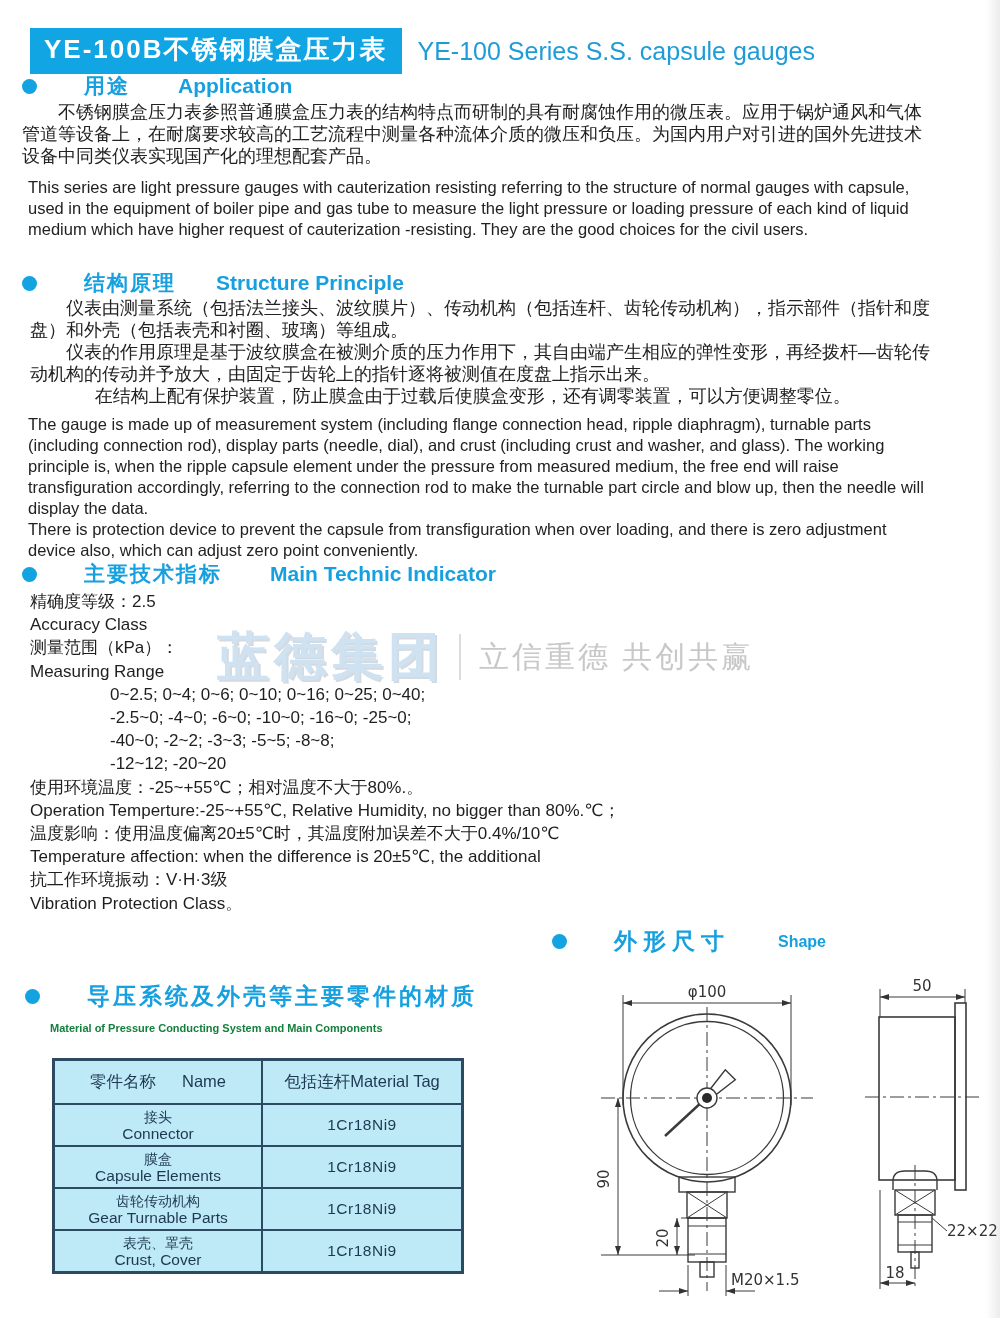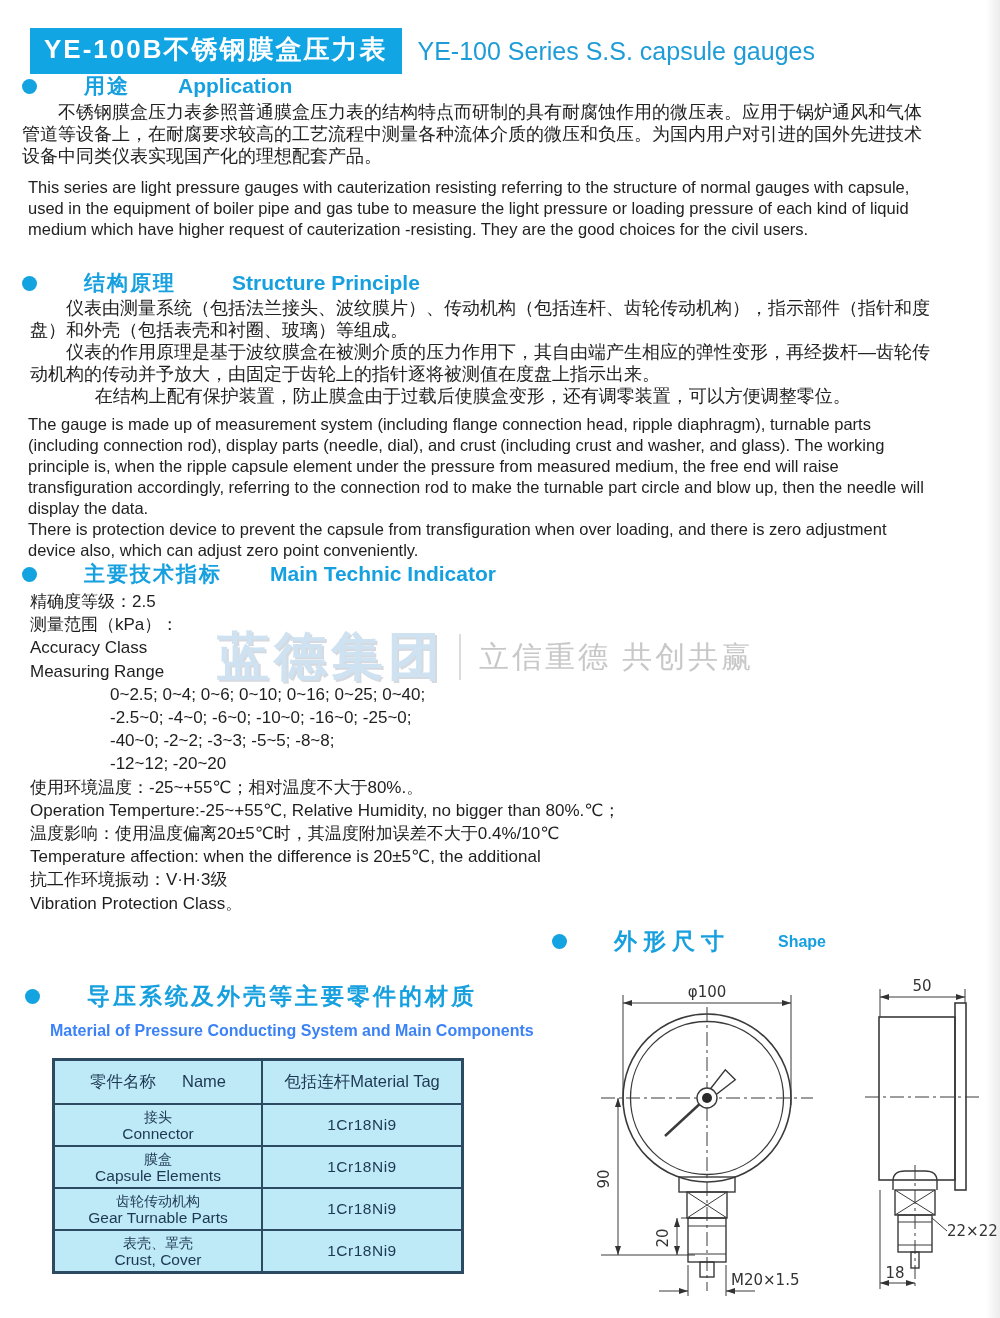--- a/index.html
+++ b/index.html
@@ -19,28 +19,28 @@
   .hdr-bar{background:#12a5e3;color:#fff;font-size:26px;font-weight:bold;letter-spacing:2px;
            padding:4px 14px 7px 14px;}
   .hdr-en{color:#1e9cd7;font-size:25px;}
   .bullet{display:inline-block;width:15px;height:15px;border-radius:50%;background:#14a3e1;
           margin-right:7px;flex:0 0 auto;}
   .sec-h{position:absolute;display:flex;align-items:center;color:#17a0df;gap:40px;}
   .h-cn{font-weight:bold;font-size:21px;letter-spacing:2px;}
   .h-en{font-weight:bold;font-size:21px;margin-left:8px;}
   .h-app{top:72px;left:22px;}
   .h-struct{top:269px;left:22px;}
-  .h-struct .h-en{margin-left:16px;}
+  .h-struct .h-en{margin-left:0;}
   .h-tech{top:560px;left:22px;}
   .h-shape{top:926px;left:552px;}
   .h-shape .h-cn{font-size:23px;letter-spacing:6px;}
   .h-shape .h-en{font-size:16px;}
   .h-mat{top:981px;left:25px;}
   .h-mat .h-cn{font-size:23px;letter-spacing:3px;}
-  .mat-sub{position:absolute;top:1022px;left:50px;color:#3b82f6;font-weight:bold;font-size:16px;}
+  .mat-sub{position:absolute;top:1022px;left:50px;color:#15803d;font-weight:bold;font-size:11px;}
   .cn-text{font-size:18px;line-height:22px;margin:0;color:#222;}
   .cn-text p{margin:0;text-indent:2em;}
   .cn-text p.ind3{text-indent:3.6em;}
   .en-text{font-size:16.5px;line-height:21px;margin:0;color:#222;}
   .app-cn{position:absolute;top:101px;left:22px;width:908px;text-indent:2em;}
   .app-en{position:absolute;top:177px;left:28px;width:902px;}
   .struct-cn{position:absolute;top:297px;left:30px;width:912px;}
   .struct-en{position:absolute;top:414px;left:28px;width:908px;}
   .struct-en p{margin:0;}
   .tech-lines{position:absolute;top:590px;left:30px;width:930px;}
@@ -105,22 +105,22 @@
       <p>There is protection device to prevent the capsule from transfiguration when over loading, and there is zero adjustment device also, which can adjust zero point conveniently.</p>
     </div>
 
     <div class="sec-h h-tech">
       <span class="bullet"></span>
       <span class="h-cn">主要技术指标</span>
       <span class="h-en">Main Technic Indicator</span>
     </div>
     <div class="tech-lines">
       <div class="tech-line">精确度等级：2.5</div>
+      <div class="tech-line">Accuracy Class</div>
       <div class="tech-line">测量范围（kPa）：</div>
-      <div class="tech-line">Accuracy Class</div>
       <div class="tech-line">Measuring Range</div>
       <div class="tech-line tech-indent">0~2.5; 0~4; 0~6; 0~10; 0~16; 0~25; 0~40;</div>
       <div class="tech-line tech-indent">-2.5~0; -4~0; -6~0; -10~0; -16~0; -25~0;</div>
       <div class="tech-line tech-indent">-40~0; -2~2; -3~3; -5~5; -8~8;</div>
       <div class="tech-line tech-indent">-12~12; -20~20</div>
       <div class="tech-line">使用环境温度：-25~+55℃；相对温度不大于80%.。</div>
       <div class="tech-line">Operation Temperture:-25~+55℃, Relative Humidity, no bigger than 80%.℃；</div>
       <div class="tech-line">温度影响：使用温度偏离20±5℃时，其温度附加误差不大于0.4%/10℃</div>
       <div class="tech-line">Temperature affection: when the difference is 20±5℃, the additional</div>
       <div class="tech-line">抗工作环境振动：V·H·3级</div>

